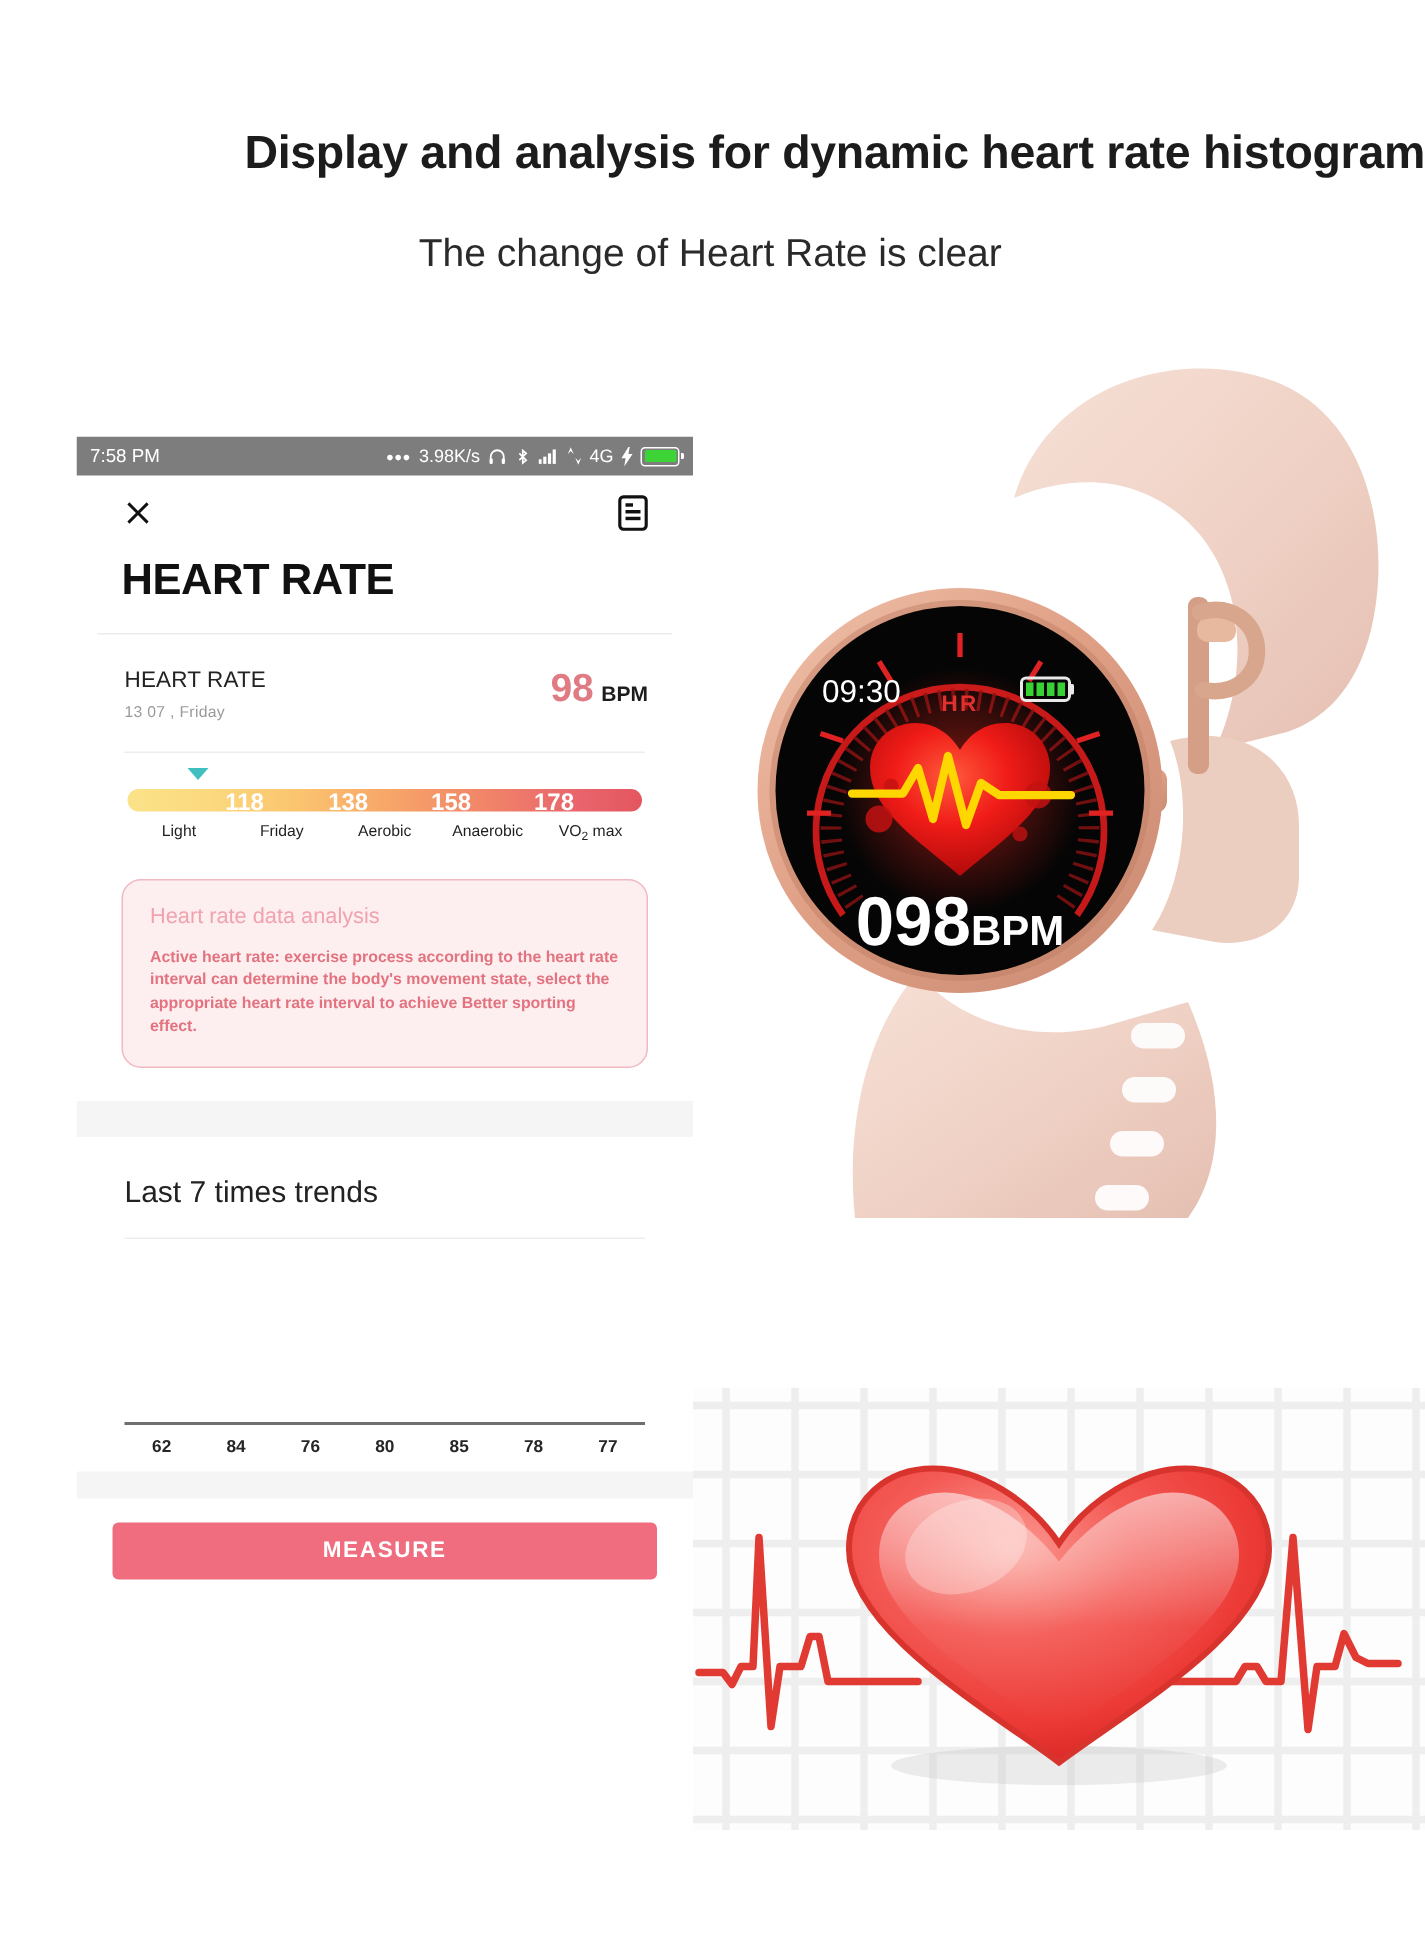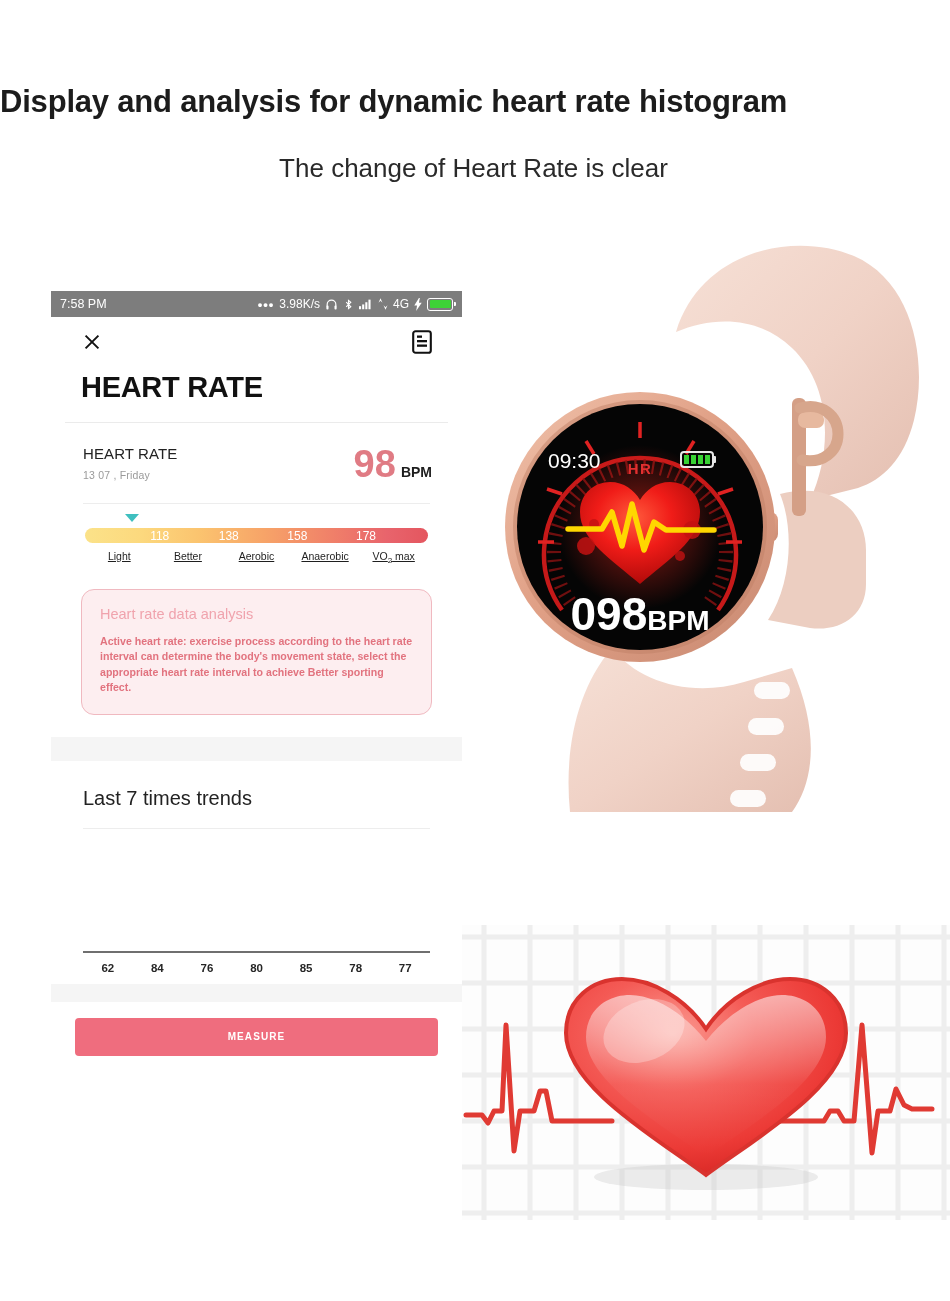--- a/index.html
+++ b/index.html
@@ -7,21 +7,21 @@
     width: 950px; height: 1301px;
     background: #ffffff;
     font-family: "Liberation Sans", sans-serif;
     overflow: hidden;
   }
   .page { position: relative; width: 950px; height: 1301px; background: #fff; }
 
   
   .headline {
     position: absolute; top: 84px; left: 0; width: 950px;
-    text-align: left;
+    text-align: right;
     font-size: 31px; font-weight: 700; color: #1c1c1c;
     letter-spacing: -0.2px;
   }
   .subheadline {
     position: absolute; top: 153px; left: 0; width: 947px;
     text-align: center;
     font-size: 26px; font-weight: 400; color: #2a2a2a;
   }
 
   
@@ -64,41 +64,41 @@
   .divider { height:1px; background:#ebebeb; margin: 18px 14px 0 14px; }
 
   
   .hr-row {
     display:flex; align-items:flex-start; justify-content:space-between;
     padding: 22px 30px 0 32px;
   }
   .hr-label { font-size:15px; font-weight:500; color:#222; letter-spacing:.1px; }
   .hr-date { font-size:10.5px; color:#9a9a9a; margin-top:7px; letter-spacing:.2px; }
   .hr-value { display:flex; align-items:baseline; gap:5px; }
-  .hr-num { font-size:38px; font-weight:700; color:#e07b84; line-height:1; }
+  .hr-num { font-size:26px; font-weight:700; color:#e07b84; line-height:1; }
   .hr-unit { font-size:14px; font-weight:700; color:#1d1d1d; }
   .divider2 { height:1px; background:#ededed; margin: 20px 32px 0 32px; }
 
   
   .zone-wrap { padding: 24px 34px 0 34px; position: relative; }
   .zone-marker {
     position:absolute; left:74px; top:10px;
     width:0;height:0;border-left:7px solid transparent;border-right:7px solid transparent;
     border-top:8px solid #3fbfbf;
   }
   .zone-bar {
     height:15px; border-radius:8px; position:relative;
     background: linear-gradient(90deg,#fbe289 0%,#fcd97e 16%,#fbc46f 33%,#f7a468 52%,#f08069 72%,#e8646c 88%,#e4565f 100%);
     display:flex; align-items:center;
   }
   .zone-num {
-    position:absolute; color:#fff; font-size:12px; font-weight:400; top:1px;
+    position:absolute; color:#fff; font-size:16px; font-weight:700; top:1px;
   }
   .zone-labels {
-    display:flex; margin-top:7px; font-size:10.5px; color:#1f1f1f; font-weight:500;text-decoration:underline;
+    display:flex; margin-top:7px; font-size:10.5px; color:#1f1f1f; font-weight:500;
   }
   .zone-labels span { flex:1; text-align:center; }
   .zone-labels sub { font-size:8px; }
 
   
   .analysis {
     margin: 24px 30px 0 30px;
     border:1px solid #f0b9c0; border-radius:13px;
     background:#fdeef0; padding: 16px 18px 18px 18px;
   }
@@ -119,21 +119,21 @@
   .bar { width:20px; background:#ef6d7e; }
   .axis { position:absolute; bottom:21px; left:0; right:0; height:1.4px; background:#6f6f6f; }
   .xlabels { position:absolute; bottom:0; left:0; right:0; display:flex; }
   .xlabels span { flex:1; text-align:center; font-size:11.5px; font-weight:700; color:#262626; }
 
   .gap-band2 { height:18px; background:#f5f5f5; margin-top:10px; }
 
   .measure-wrap { padding: 16px 24px 0 24px; }
   .measure {
     width:100%; height:38px; border:none; border-radius:4px;
-    background:#ef6d7e; color:#fff; font-size:10px; font-weight:700;
+    background:#ef6d7e; color:#fff; font-size:15px; font-weight:700;
     letter-spacing:1.1px; cursor:pointer;
     font-family:"Liberation Sans", sans-serif;
   }
 
   
   .watch-area { position:absolute; left:462px; top:212px; width:488px; height:600px; }
 
   
   .ecg-area {
     position:absolute; left:462px; top:925px; width:488px; height:295px;
@@ -227,21 +227,21 @@
     <div class="zone-wrap">
       <div class="zone-marker"></div>
       <div class="zone-bar">
         <span class="zone-num" style="left:19%">118</span>
         <span class="zone-num" style="left:39%">138</span>
         <span class="zone-num" style="left:59%">158</span>
         <span class="zone-num" style="left:79%">178</span>
       </div>
       <div class="zone-labels">
         <span>Light</span>
-        <span>Better</span>
+        <span>Friday</span>
         <span>Aerobic</span>
         <span>Anaerobic</span>
         <span><span>VO</span><sub>2</sub><span> max</span></span>
       </div>
     </div>
 
     <div class="analysis">
       <h4>Heart rate data analysis</h4>
       <p>Active heart rate: exercise process according to the heart rate interval can determine the body's movement state, select the appropriate heart rate interval to achieve Better sporting effect.</p>
     </div>

